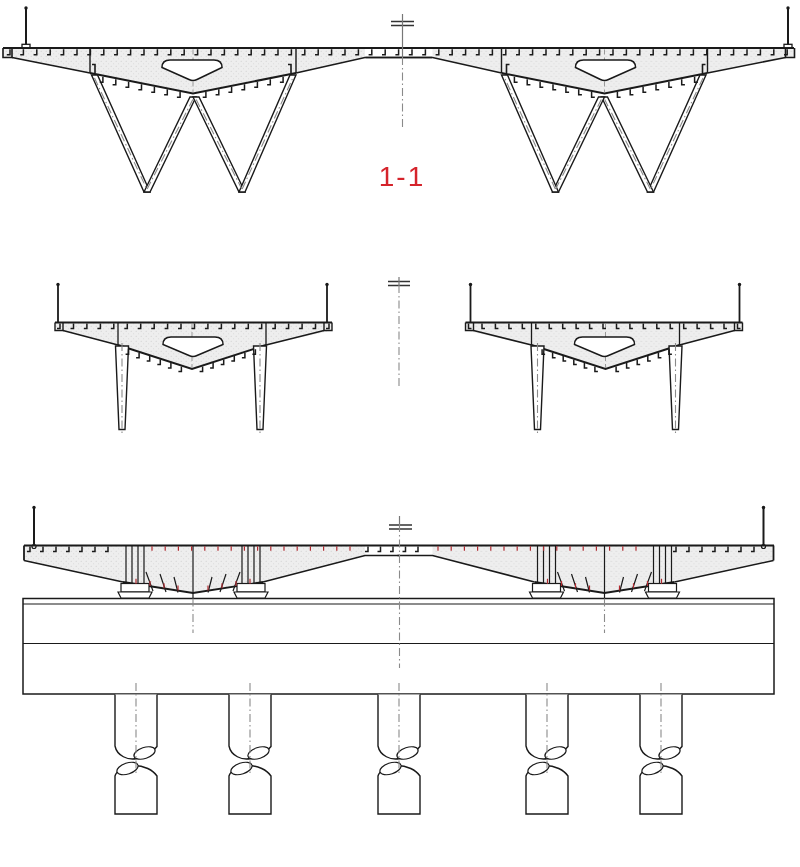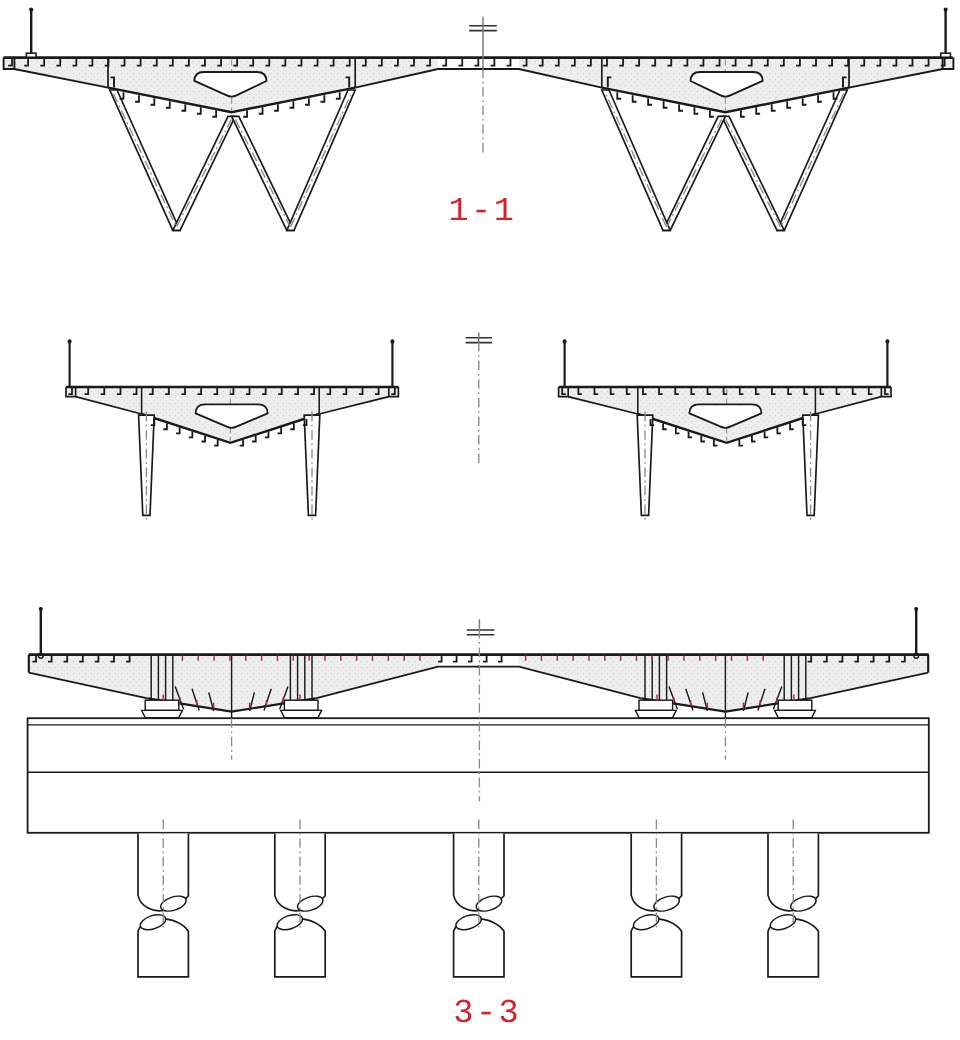--- a/index.html
+++ b/index.html
@@ -1,17 +1,17 @@
 <!DOCTYPE html>
 <html><head>
 <meta charset="utf-8">
 <style>
   html,body{margin:0;padding:0;background:#ffffff;}
   #canvas{position:relative;width:800px;height:867px;background:#ffffff;overflow:hidden;
-          font-family:Liberation Mono, monospace;}
+          font-family:Liberation Sans, sans-serif;}
   #dwg{position:absolute;left:0;top:0;}
   .lbl{position:absolute;width:140px;text-align:center;color:#d5232b;
        font-size:28px;letter-spacing:2px;font-weight:400;line-height:1;}
   .lbl1{left:332px;top:163px;}
   .lbl2{left:330px;top:420px;}
   .lbl3{left:336px;top:832px;}
   .ink{stroke:#1a1a1a;fill:none;}
   .dd{stroke:#8a8a8a;fill:none;stroke-width:1.1;stroke-dasharray:8 3 1.5 3;}
   .cdash{stroke:#999;fill:none;stroke-width:1;stroke-dasharray:5 3;}
   .wfill{fill:#ffffff;stroke:#1a1a1a;}
@@ -323,14 +323,13 @@
         </g>
     <g>
       <path stroke="#333" stroke-width="1.3" fill="none" d="M389,525 H412 M389,529 H412"></path>
       <path stroke="#777" stroke-width="1.2" fill="none" d="M399.5,516 V524"></path>
       <path class="dd" d="M399.5,524 V668"></path>
     </g>
   </g>
 </svg>
 
 <div class="lbl lbl1">1-1</div>
-<div class="lbl lbl3">3-3</div>
 </div>
 
 </body></html>

